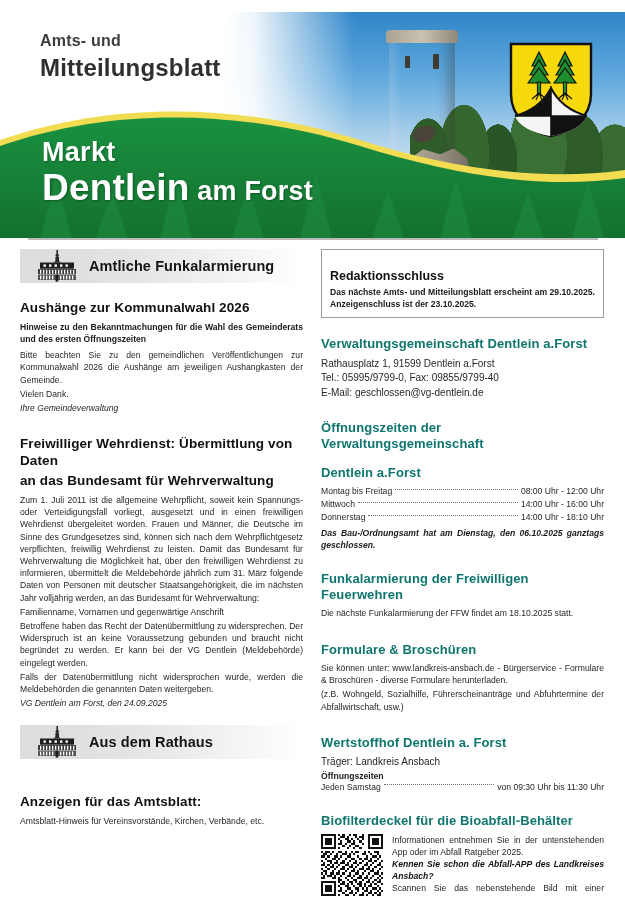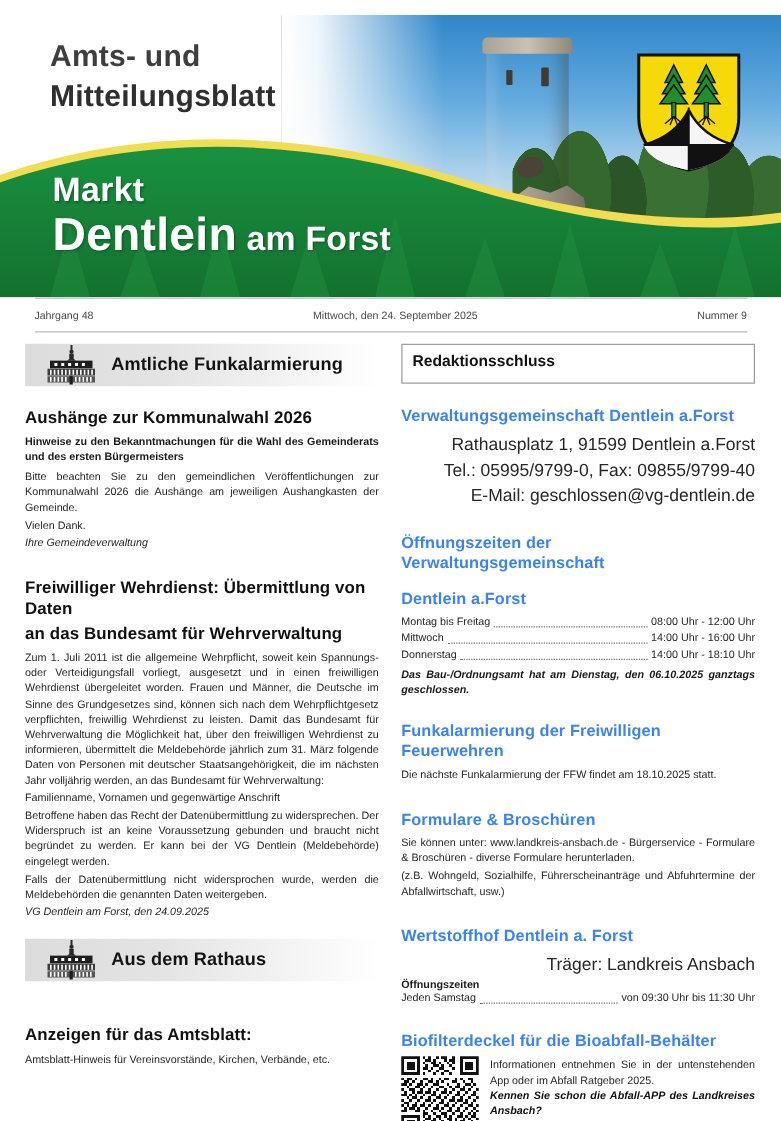--- a/index.html
+++ b/index.html
@@ -68,21 +68,21 @@
   }
 
   .wave-yellow, .wave-green {
     position:absolute; left:0; width:625px;
   }
   .wave-yellow { top:100px; height:120px; }
   .wave-green  { top:106px; height:132px; }
 
   .mast-title { position:absolute; left:40px; top:30px; z-index:6; }
   .mast-title .l1 {
-    font-size:24px; font-weight:700; color:#3e3e3e; letter-spacing:.2px;
+    font-size:16px; font-weight:700; color:#3e3e3e; letter-spacing:.2px;
     line-height:1.35;
   }
   .mast-title .l2 {
     font-size:24px; font-weight:700; color:#2f2f2f; letter-spacing:.2px;
     line-height:1.35;
   }
 
   .mast-name { position:absolute; left:42px; top:139px; z-index:7; color:#fff; }
   .mast-name .markt {
     font-size:27px; font-weight:700; line-height:1; letter-spacing:.3px;
@@ -134,33 +134,33 @@
   }
   p.body.nj { text-align:left; }
   p.ital { margin:0 0 2px; font-size:8.6px; line-height:1.42; font-style:italic; color:#262626; }
   .gap-s { height:8px; }
   .gap-m { height:14px; }
   .gap-l { height:20px; }
   .gap-xl { height:26px; }
 
   
   .box {
-    border:1px solid #9d9d9d; padding:6px 8px 7px; margin-bottom:18px;
+    border:1px solid #9d9d9d; padding:19px 8px 7px; margin-bottom:18px;
   }
   .box h3 { margin:0 0 3px; font-size:12.5px; font-weight:700; color:#111; }
   .box p { margin:0; font-size:8.6px; font-weight:700; line-height:1.42; text-align:justify; }
 
   h2.rhead {
-    margin:0 0 4px; font-size:13px; font-weight:700; color:#3b82f6; line-height:1.25; letter-spacing:.1px;
-  }
-  .addr { font-size:14px; line-height:1.45; color:#262626;text-align:right; }
+    margin:0 0 4px; font-size:13px; font-weight:700; color:#0f766e; line-height:1.25; letter-spacing:.1px;
+  }
+  .addr { font-size:10px; line-height:1.45; color:#262626; }
 
   
   .hours { margin:1px 0 0; }
-  .hrow { display:flex; align-items:flex-end; font-size:8.6px; color:#262626; line-height:1.5; }
+  .hrow { display:flex; align-items:center; font-size:8.6px; color:#262626; line-height:1.5; }
   .hrow .lbl { white-space:nowrap; }
   .hrow .dots {
     flex:1; margin:0 3px; position:relative; top:-2px;
     border-bottom:1.2px dotted #6f6f6f; height:1px;
   }
   .hrow .val { white-space:nowrap; }
   .note-bi { margin:3px 0 0; font-size:8.6px; font-weight:700; font-style:italic; line-height:1.42; text-align:justify; }
   .subb { font-size:8.6px; font-weight:700; margin:1px 0 0; }
 
   .qr-wrap { display:flex; gap:9px; margin-top:4px; }
@@ -254,25 +254,20 @@
         <polygon points="0,14 7,0 14,14" fill="#1f8f2e" stroke="#111" stroke-width="1.2"></polygon>
         <polygon points="-2,23 7,8 16,23" fill="#1f8f2e" stroke="#111" stroke-width="1.2"></polygon>
         <polygon points="-4,31 7,16 18,31" fill="#1f8f2e" stroke="#111" stroke-width="1.2"></polygon>
         <rect x="5.4" y="30" width="3.2" height="12" fill="#1f8f2e" stroke="#111" stroke-width="1"></rect>
         <path d="M7,41 L0,47 M7,41 L4,48 M7,41 L10,48 M7,41 L14,47" stroke="#111" stroke-width="1.1" fill="none"></path>
       </g>
     </svg>
   </div>
 
   <div class="rule"></div>
-  <div class="issue-bar">
-    <span>Jahrgang 48</span>
-    <span class="mid">Mittwoch, den 24. September 2025</span>
-    <span>Nummer 9</span>
-  </div>
   <div class="rule"></div>
 
   <div class="cols">
 
     <div class="col">
 
       <div class="sec-head">
         <svg class="townhall" viewBox="0 0 48 32">
           <rect x="22.4" y="0" width="1.6" height="5" fill="#2a2a2a"></rect>
           <circle cx="23.2" cy="5.4" r="1.7" fill="#2a2a2a"></circle>
@@ -315,21 +310,21 @@
               <rect x="38" y="25.6" width="1.3" height="3.8"></rect>
           </g>
           <rect x="21.6" y="24.6" width="2.6" height="7" fill="#1e1e1e"></rect>
         </svg>
         <span class="txt">Amtliche Funkalarmierung</span>
       </div>
 
       <div class="gap-s"></div>
 
       <h2 class="art">Aushänge zur Kommunalwahl 2026</h2>
-      <p class="lead">Hinweise zu den Bekanntmachungen für die Wahl des Gemeinderats und des ersten Bürgermeisters</p>
+      <p class="lead">Hinweise zu den Bekanntmachungen für die Wahl des Gemeinderats und des ersten Öffnungszeiten</p>
       <p class="body">Bitte beachten Sie zu den gemeindlichen Veröffentlichungen zur Kommunalwahl 2026 die Aushänge am jeweiligen Aushangkasten der Gemeinde.</p>
       <p class="body nj">Vielen Dank.</p>
       <p class="ital">Ihre Gemeindeverwaltung</p>
 
       <div class="gap-l"></div>
 
       <h2 class="art tight">Freiwilliger Wehrdienst: Übermittlung von Daten</h2>
       <h2 class="art">an das Bundesamt für Wehrverwaltung</h2>
       <p class="body">Zum 1. Juli 2011 ist die allgemeine Wehrpflicht, soweit kein Spannungs- oder Verteidigungsfall vorliegt, ausgesetzt und in einen freiwilligen Wehrdienst übergeleitet worden. Frauen und Männer, die Deutsche im Sinne des Grundgesetzes sind, können sich nach dem Wehrpflichtgesetz verpflichten, freiwillig Wehrdienst zu leisten. Damit das Bundesamt für Wehrverwaltung die Möglichkeit hat, über den freiwilligen Wehrdienst zu informieren, übermittelt die Meldebehörde jährlich zum 31. März folgende Daten von Personen mit deutscher Staatsangehörigkeit, die im nächsten Jahr volljährig werden, an das Bundesamt für Wehrverwaltung:</p>
       <p class="body nj">Familienname, Vornamen und gegenwärtige Anschrift</p>
@@ -390,20 +385,21 @@
 
       <h2 class="art">Anzeigen für das Amtsblatt:</h2>
       <p class="body nj">Amtsblatt-Hinweis für Vereinsvorstände, Kirchen, Verbände, etc.</p>
 
     </div>
 
     <div class="col">
 
       <div class="box">
         <h3>Redaktionsschluss</h3>
+        <p>Das nächste Amts- und Mitteilungsblatt erscheint am 29.10.2025. Anzeigenschluss ist der 23.10.2025.</p>
       </div>
 
       <h2 class="rhead">Verwaltungsgemeinschaft Dentlein a.Forst</h2>
       <div class="addr">Rathausplatz 1, 91599 Dentlein a.Forst</div>
       <div class="addr">Tel.: 05995/9799-0, Fax: 09855/9799-40</div>
       <div class="addr">E-Mail: geschlossen@vg-dentlein.de</div>
 
       <div class="gap-l"></div>
 
       <h2 class="rhead" style="margin-bottom:12px">Öffnungszeiten der Verwaltungsgemeinschaft</h2>

